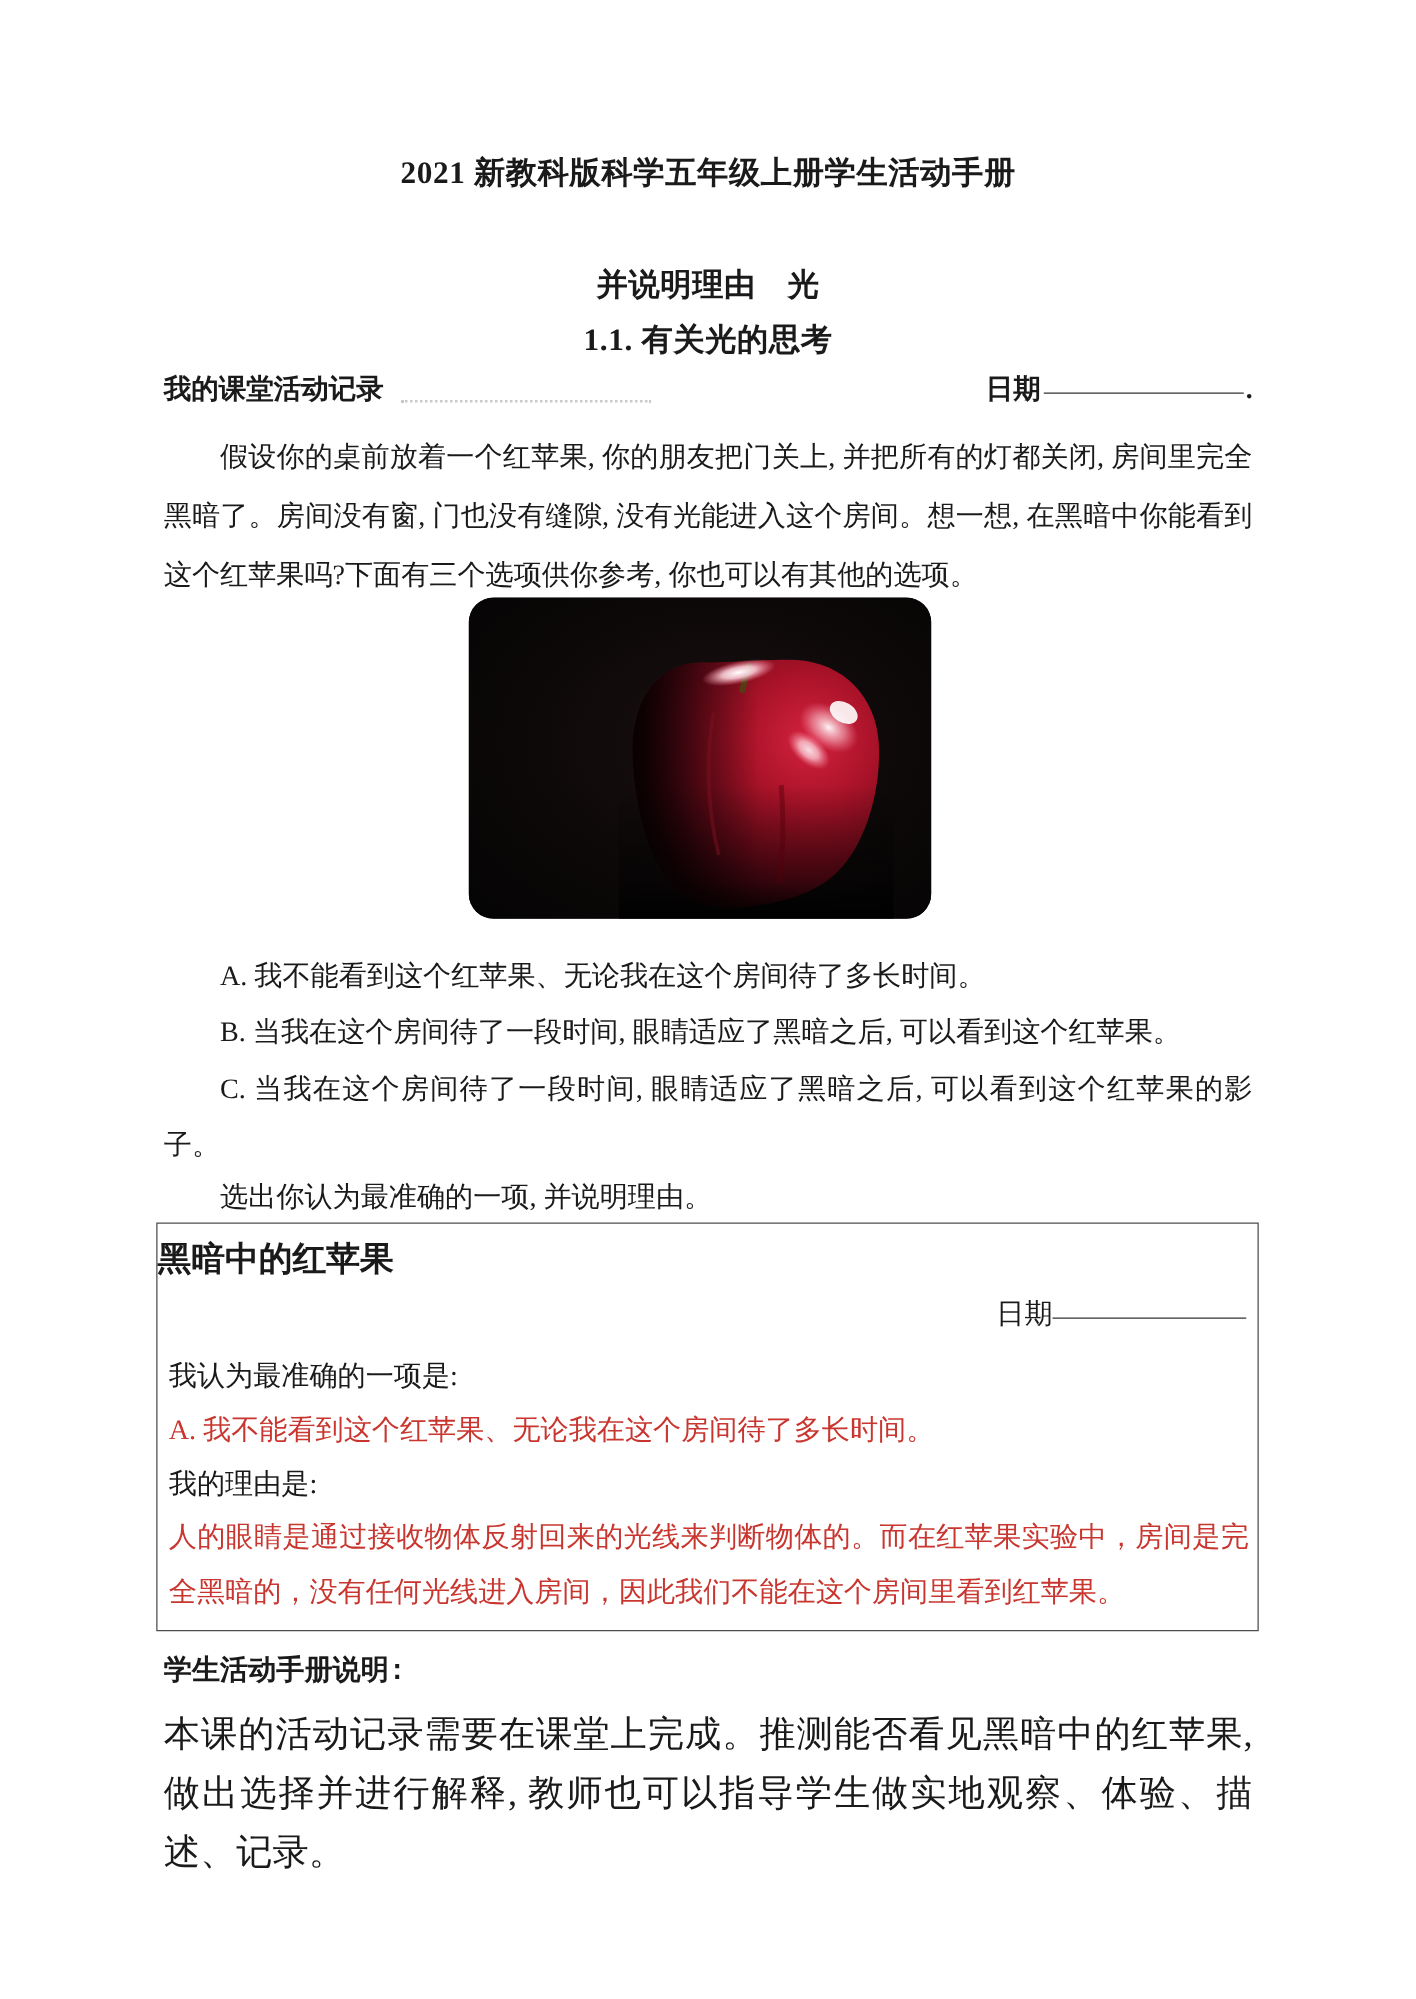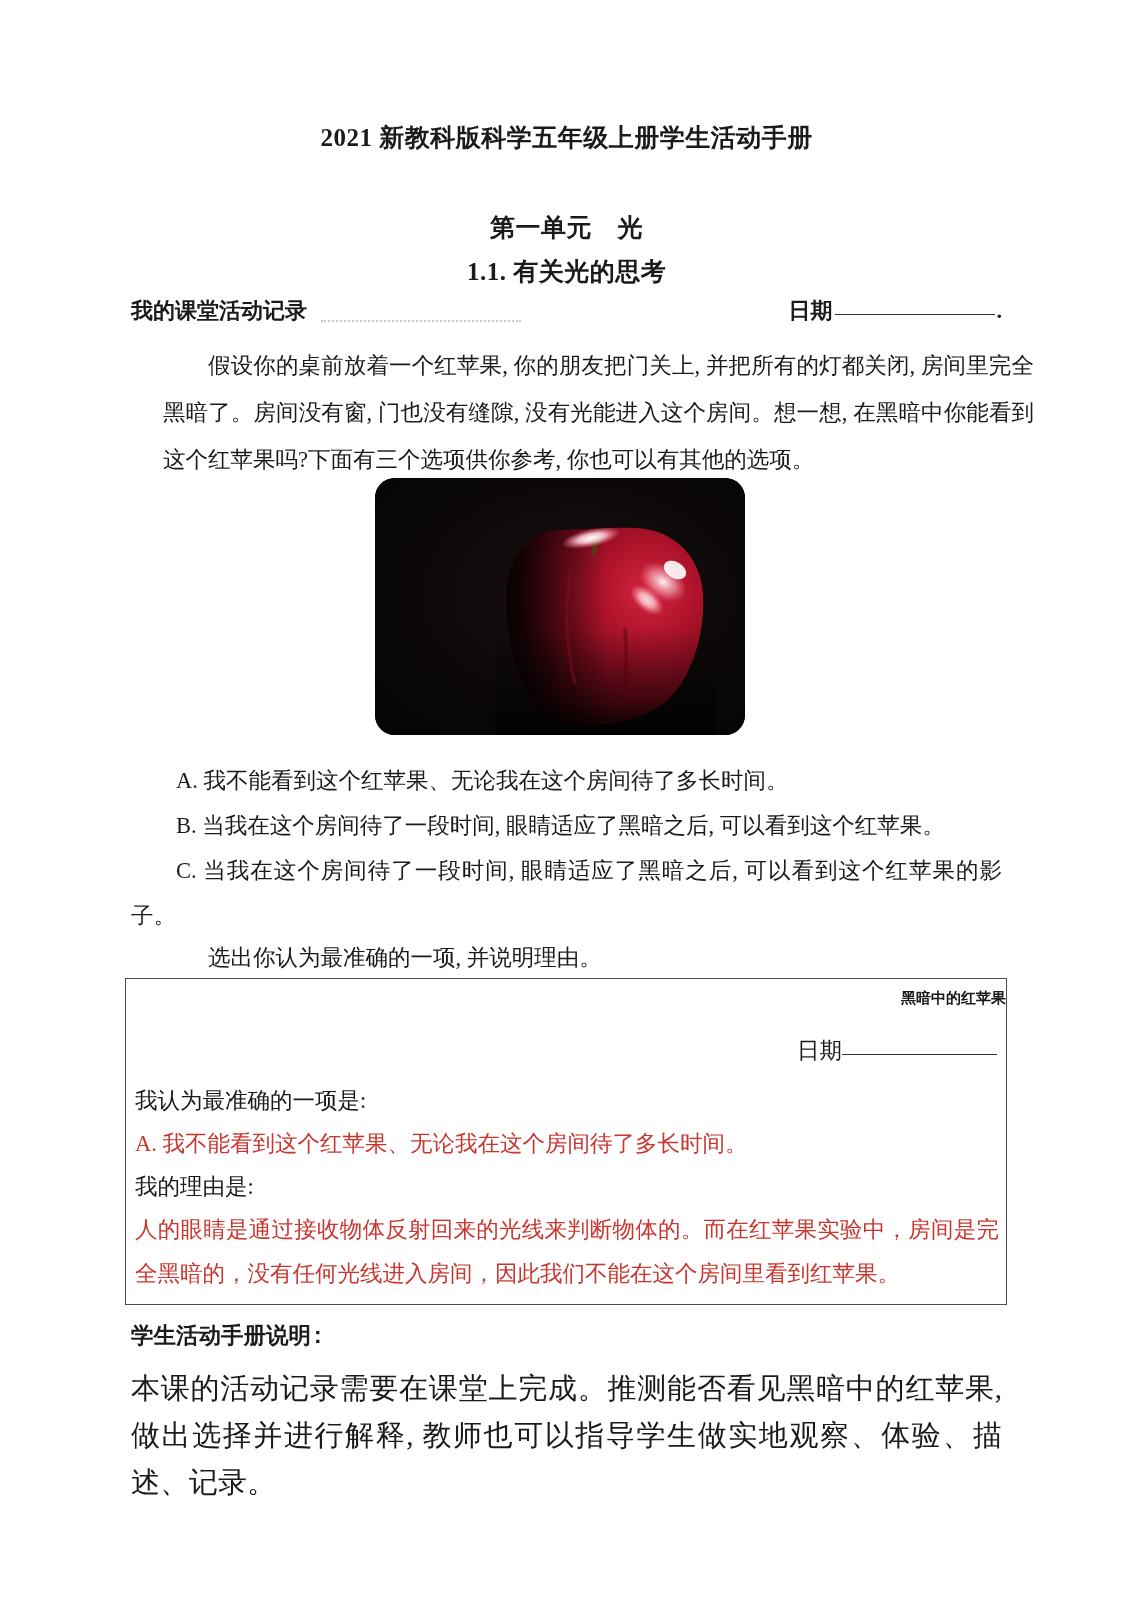--- a/index.html
+++ b/index.html
@@ -82,21 +82,21 @@
   
   .para {
     position: absolute;
     left: 131px;
     width: 871px;
     font-size: 22.5px;
     line-height: 47px;
     text-align: justify;
     text-justify: inter-ideograph;
   }
-  .indent { text-indent: 2em; margin-left: 32px; }
+  .indent { text-indent: 2em; }
   .p-intro { top: 342px; }
 
   
   .photo {
     position: absolute;
     left: 375px;
     top: 478px;
     width: 370px;
     height: 257px;
     border-radius: 20px;
@@ -130,22 +130,22 @@
     height: 327px;
     border: 1.5px solid #4d4d4d;
     box-sizing: border-box;
     background: #fff;
   }
   .box-title {
     position: absolute;
     left: 0;
     right: 0;
     top: 10px;
-    text-align: right;
-    font-size: 15px;
+    text-align: left;
+    font-size: 27px;
     font-weight: 700;
   }
   .box-date {
     position: absolute;
     right: 9px;
     top: 56px;
     font-size: 22.5px;
     white-space: nowrap;
   }
   .box-date-rule {
@@ -189,21 +189,21 @@
     text-align: justify;
     text-justify: inter-ideograph;
   }
 </style>
 </head>
 <body>
 
 <div class="page">
 
   <div class="doc-title t1">2021 新教科版科学五年级上册学生活动手册</div>
-  <div class="doc-title t3">第一单元　光</div>
+  <div class="doc-title t3">并说明理由　光</div>
   <div class="doc-title t4">1.1. 有关光的思考</div>
 
   <div class="record-row">
     <div class="record-label">我的课堂活动记录</div>
     <div class="record-dots"></div>
     <div class="date-block"><span>日期</span><span class="date-rule"></span><span>.</span></div>
   </div>
 
   <div class="para indent p-intro">假设你的桌前放着一个红苹果, 你的朋友把门关上, 并把所有的灯都关闭, 房间里完全黑暗了。房间没有窗, 门也没有缝隙, 没有光能进入这个房间。想一想, 在黑暗中你能看到这个红苹果吗?下面有三个选项供你参考, 你也可以有其他的选项。</div>
 

